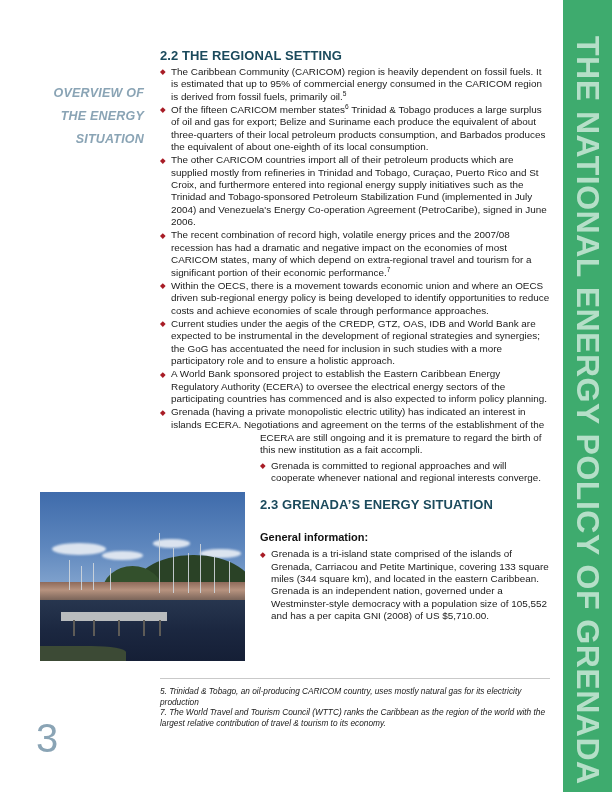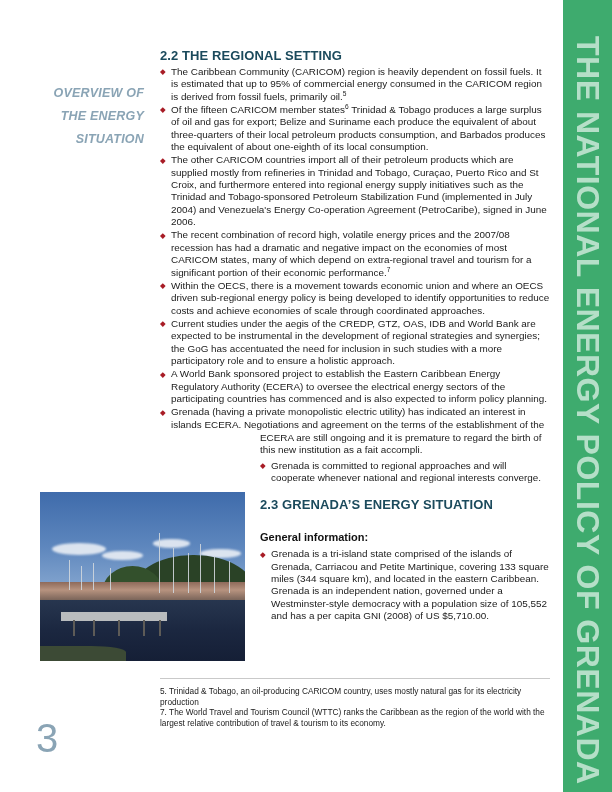--- a/index.html
+++ b/index.html
@@ -233,20 +233,21 @@
   .footnotes {
     position: absolute;
     left: 160px;
     top: 686px;
     width: 392px;
   }
   .footnotes p {
     margin: 0;
     font-size: 8.3px;
     line-height: 10.6px;
+    font-style: italic;
     color: #1a1a1a;
   }
 </style>
 </head>
 <body>
 
 <div class="page">
 
   <div class="green-bar">
     <div class="green-bar-text">THE NATIONAL ENERGY POLICY OF GRENADA</div>
@@ -310,21 +311,21 @@
       <li>
         <span class="diamond"></span>
         <span>The other CARICOM countries import all of their petroleum products which are supplied mostly from refineries in Trinidad and Tobago, Curaçao, Puerto Rico and St Croix, and furthermore entered into regional energy supply initiatives such as the Trinidad and Tobago-sponsored Petroleum Stabilization Fund (implemented in July 2004) and Venezuela's Energy Co-operation Agreement (PetroCaribe), signed in June 2006.</span>
       </li>
       <li>
         <span class="diamond"></span>
         <span>The recent combination of record high, volatile energy prices and the 2007/08 recession has had a dramatic and negative impact on the economies of most CARICOM states, many of which depend on extra-regional travel and tourism for a significant portion of their economic performance.</span><span class="sup">7</span>
       </li>
       <li>
         <span class="diamond"></span>
-        <span>Within the OECS, there is a movement towards economic union and where an OECS driven sub-regional energy policy is being developed to identify opportunities to reduce costs and achieve economies of scale through coordinated approaches.</span>
+        <span>Within the OECS, there is a movement towards economic union and where an OECS driven sub-regional energy policy is being developed to identify opportunities to reduce costs and achieve economies of scale through performance approaches.</span>
       </li>
       <li>
         <span class="diamond"></span>
         <span>Current studies under the aegis of the CREDP, GTZ, OAS, IDB and World Bank are expected to be instrumental in the development of regional strategies and synergies; the GoG has accentuated the need for inclusion in such studies with a more participatory role and to ensure a holistic approach.</span>
       </li>
       <li>
         <span class="diamond"></span>
         <span>A World Bank sponsored project to establish the Eastern Caribbean Energy Regulatory Authority (ECERA) to oversee the electrical energy sectors of the participating countries has commenced and is also expected to inform policy planning.</span>
       </li>
       <li>

